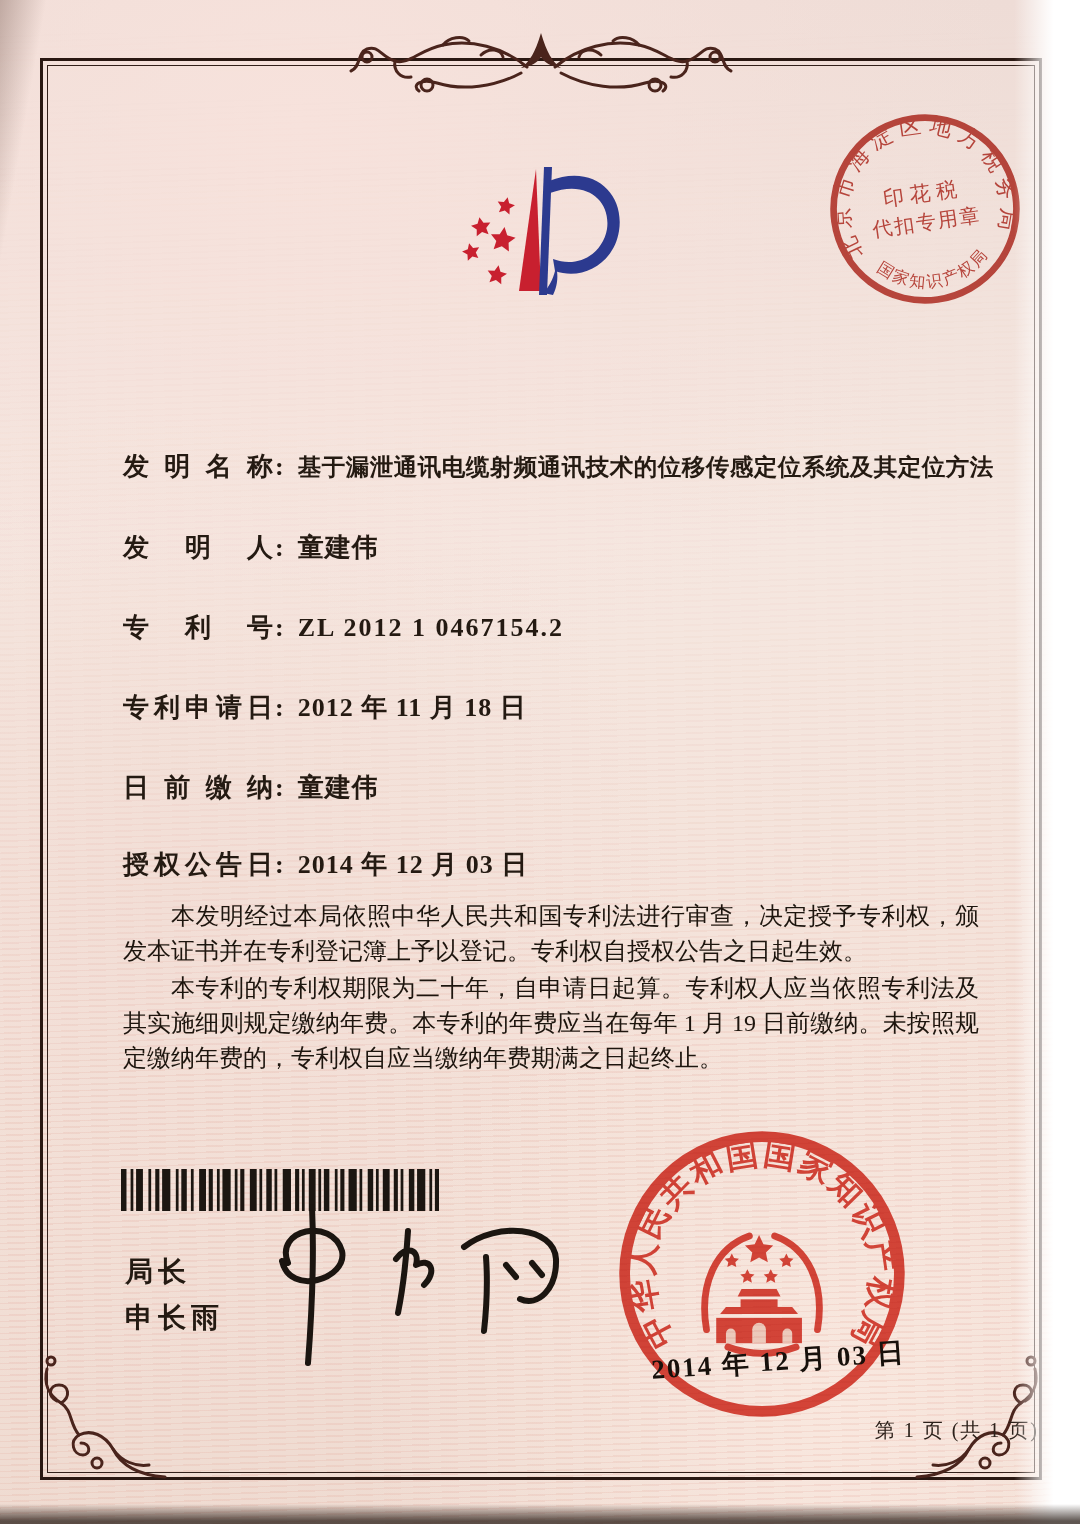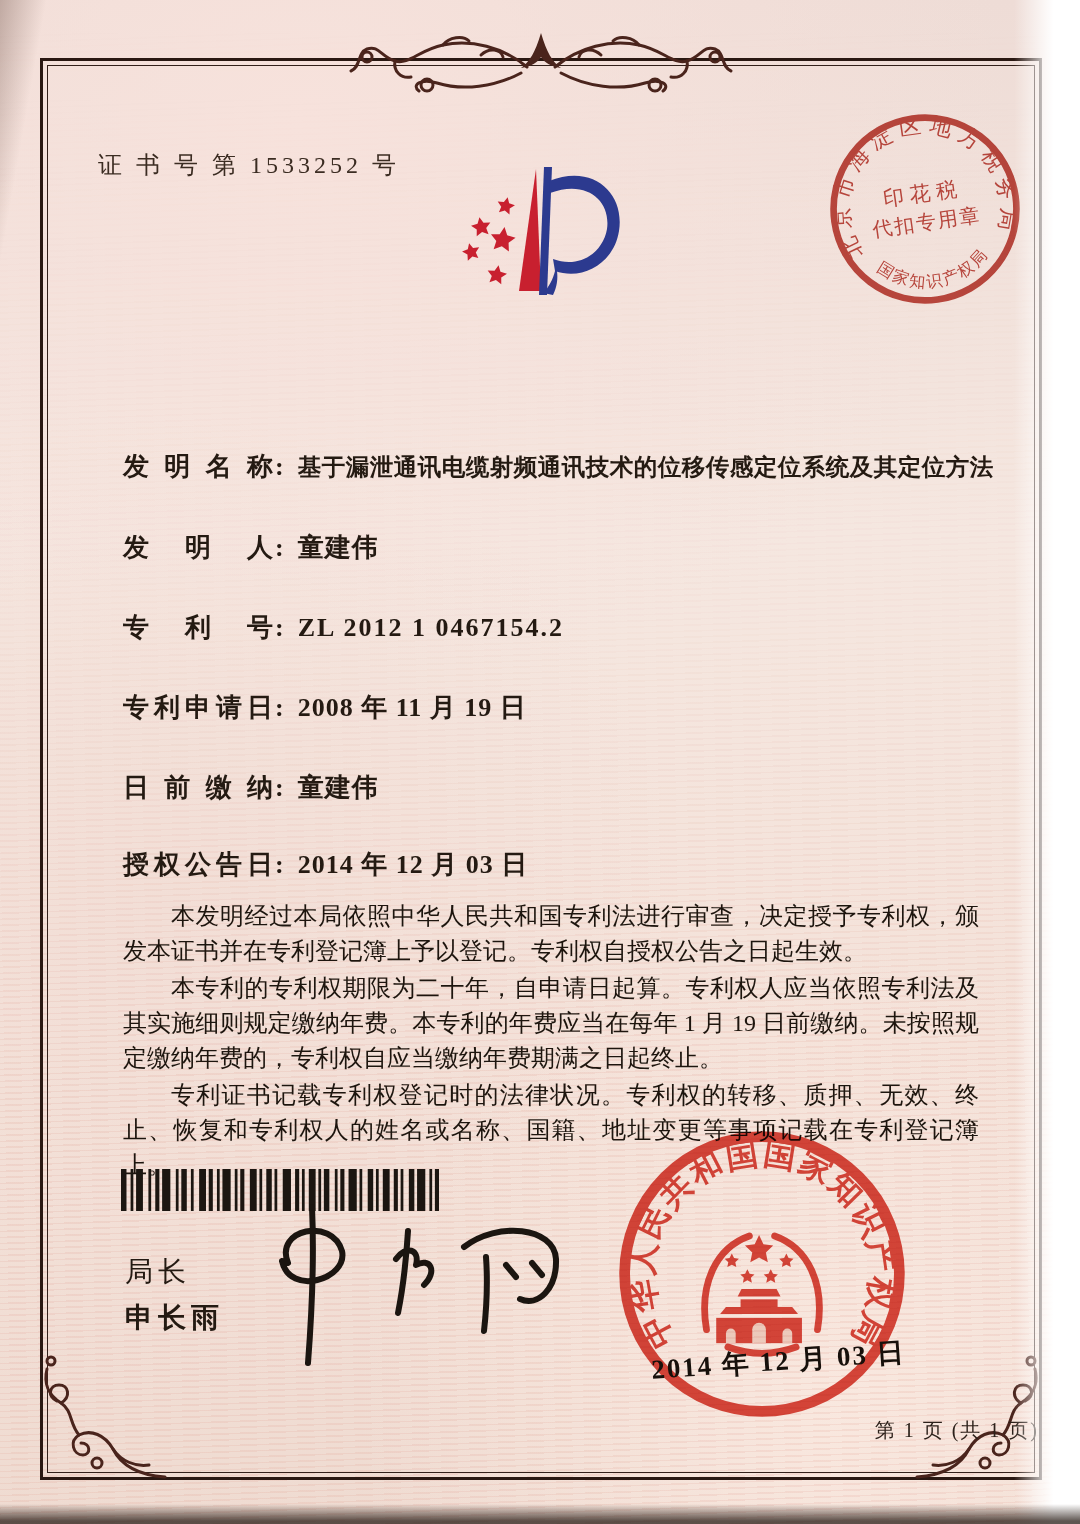--- a/index.html
+++ b/index.html
@@ -43,21 +43,21 @@
   .f-colon{display:inline-block;margin:0 14px 0 2px;}
   .f-value{letter-spacing:1px;}
   .f-value.long{font-size:23.5px;letter-spacing:.5px;}
   .f-value.mono{letter-spacing:2px;}
 
   .paras{position:absolute;left:80px;top:838px;width:856px;font-size:24px;
     line-height:35px;color:#1d150e;text-align:justify;}
   .paras p{margin:0 0 2px 0;text-indent:2em;}
 
   .barcode{position:absolute;left:78px;top:1108px;width:318px;height:42px;}
-  .director-label{position:absolute;left:82px;top:1192px;font-size:28px;letter-spacing:5px;font-weight:400;}
+  .director-label{position:absolute;left:82px;top:1192px;font-size:28px;letter-spacing:5px;font-weight:700;}
   .director-name{position:absolute;left:82px;top:1238px;font-size:28px;letter-spacing:5px;font-weight:600;}
   .signature{position:absolute;left:205px;top:1140px;}
 
   .seal-office{position:absolute;left:568px;top:1062px;width:302px;height:302px;
     mix-blend-mode:multiply;opacity:.9;}
   .seal-date{position:absolute;left:608px;top:1282px;font-size:27px;font-weight:600;
     color:#17100b;letter-spacing:2px;transform:rotate(-4deg);white-space:nowrap;}
 
   .footer{position:absolute;left:0;top:1356px;width:100%;text-align:right;
     font-size:20px;letter-spacing:2px;color:#2c211a;}
@@ -108,21 +108,20 @@
       <g stroke="#4a241c" stroke-width="3" fill="none" stroke-linecap="round">
         <path d="M4,126 C32,124 48,114 56,98 C64,84 78,78 90,84 C100,90 96,104 86,104 C78,104 78,92 88,92"></path>
         <path d="M90,84 C100,72 96,60 108,52 C120,44 126,34 122,18"></path>
         <path d="M108,52 C98,46 100,34 110,34 C120,34 122,46 112,50"></path>
         <path d="M56,98 C48,110 34,116 20,114"></path>
         <circle cx="72" cy="112" r="5"></circle>
         <circle cx="118" cy="10" r="4"></circle>
       </g>
     </svg>
 
-    <div class="cert-no">证 书 号 第 1533252 号</div>
 
     <svg class="logo" width="216" height="144" viewBox="0 0 216 144">
       <g fill="#c8202f">
         <polygon points="63,38 65.7,43.6 71.8,44.4 67.3,48.6 68.4,54.6 63,51.7 57.6,54.6 58.7,48.6 54.2,44.4 60.3,43.6" transform="rotate(12 63 46)"></polygon>
         <polygon points="38,58 41,64.2 47.8,65.1 42.8,69.8 44,76.4 38,73.2 32,76.4 33.2,69.8 28.2,65.1 35,64.2" transform="rotate(-10 38 67)"></polygon>
         <polygon points="60,68 63.8,75.8 72.4,77 66.2,83 67.7,91.5 60,87.4 52.3,91.5 53.8,83 47.6,77 56.2,75.8" transform="rotate(8 60 79)"></polygon>
         <polygon points="28,84 30.7,89.6 36.8,90.4 32.3,94.6 33.4,100.6 28,97.7 22.6,100.6 23.7,94.6 19.2,90.4 25.3,89.6" transform="rotate(-14 28 92)"></polygon>
         <polygon points="54,106 57,112.2 63.8,113.1 58.8,117.8 60,124.4 54,121.2 48,124.4 49.2,117.8 44.2,113.1 51,112.2" transform="rotate(10 54 115)"></polygon>
         <polygon points="93,10 98,132 76,132"></polygon>
       </g>
@@ -154,34 +153,33 @@
       <div class="f-row" style="top:0px">
         <span class="f-label">发明名称</span><span class="f-colon">:</span><span class="f-value long">基于漏泄通讯电缆射频通讯技术的位移传感定位系统及其定位方法</span>
       </div>
       <div class="f-row" style="top:81px">
         <span class="f-label">发明人</span><span class="f-colon">:</span><span class="f-value">童建伟</span>
       </div>
       <div class="f-row" style="top:161px">
         <span class="f-label">专利号</span><span class="f-colon">:</span><span class="f-value mono">ZL 2012 1 0467154.2</span>
       </div>
       <div class="f-row" style="top:241px">
-        <span class="f-label">专利申请日</span><span class="f-colon">:</span><span class="f-value">2008 年 11 月 19 日</span>
+        <span class="f-label">专利申请日</span><span class="f-colon">:</span><span class="f-value">2012 年 11 月 18 日</span>
       </div>
       <div class="f-row" style="top:321px">
         <span class="f-label">日前缴纳</span><span class="f-colon">:</span><span class="f-value">童建伟</span>
       </div>
       <div class="f-row" style="top:398px">
         <span class="f-label">授权公告日</span><span class="f-colon">:</span><span class="f-value">2014 年 12 月 03 日</span>
       </div>
     </div>
 
     <div class="paras">
       <p>本发明经过本局依照中华人民共和国专利法进行审查，决定授予专利权，颁发本证书并在专利登记簿上予以登记。专利权自授权公告之日起生效。</p>
       <p>本专利的专利权期限为二十年，自申请日起算。专利权人应当依照专利法及其实施细则规定缴纳年费。本专利的年费应当在每年 1 月 19 日前缴纳。未按照规定缴纳年费的，专利权自应当缴纳年费期满之日起终止。</p>
-      <p>专利证书记载专利权登记时的法律状况。专利权的转移、质押、无效、终止、恢复和专利权人的姓名或名称、国籍、地址变更等事项记载在专利登记簿上。</p>
     </div>
 
     <svg class="barcode" viewBox="0 0 232 40" preserveAspectRatio="none">
       <g fill="#1c1611">
         <rect x="0" width="4" height="40"></rect>
           <rect x="7" width="2" height="40"></rect>
           <rect x="11" width="5" height="40"></rect>
           <rect x="20" width="2" height="40"></rect>
           <rect x="25" width="3" height="40"></rect>
           <rect x="30" width="6" height="40"></rect>

